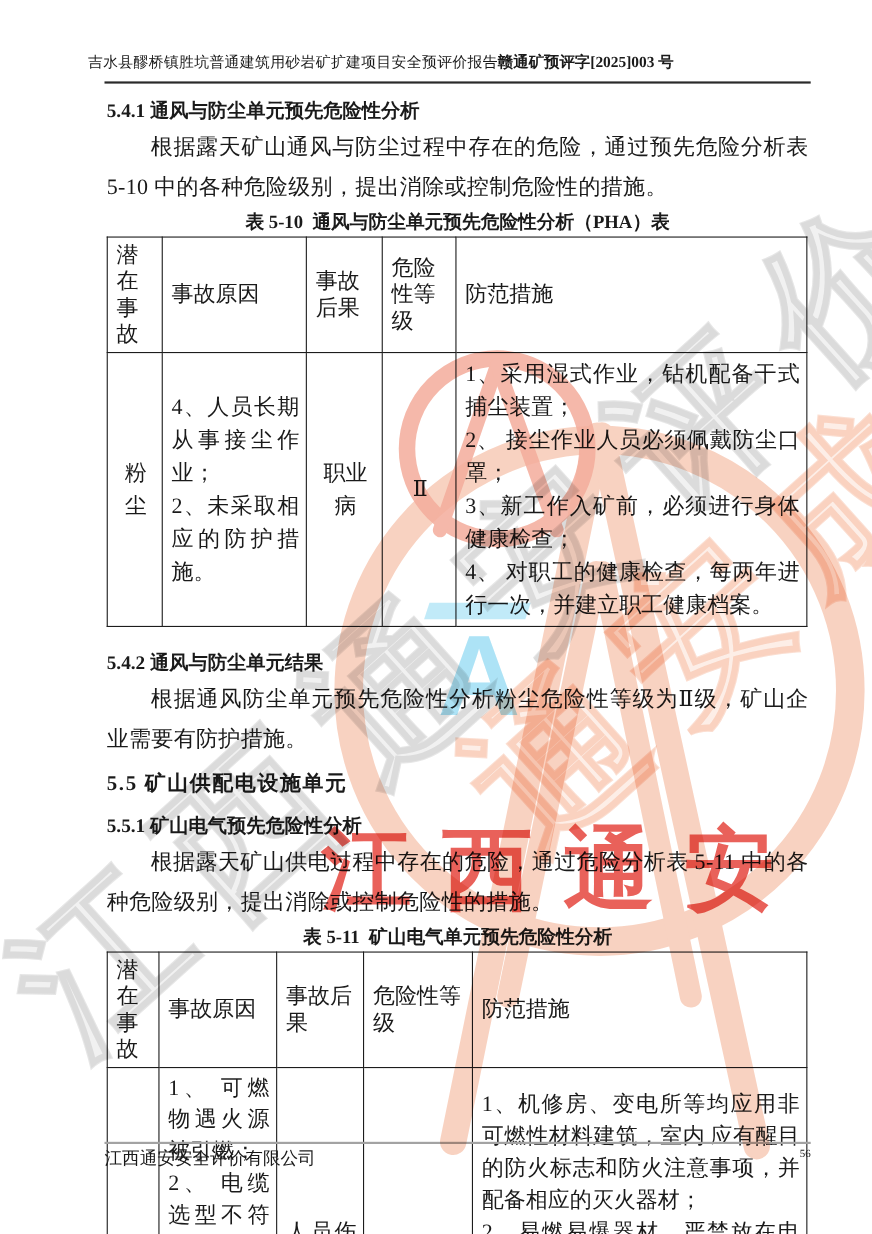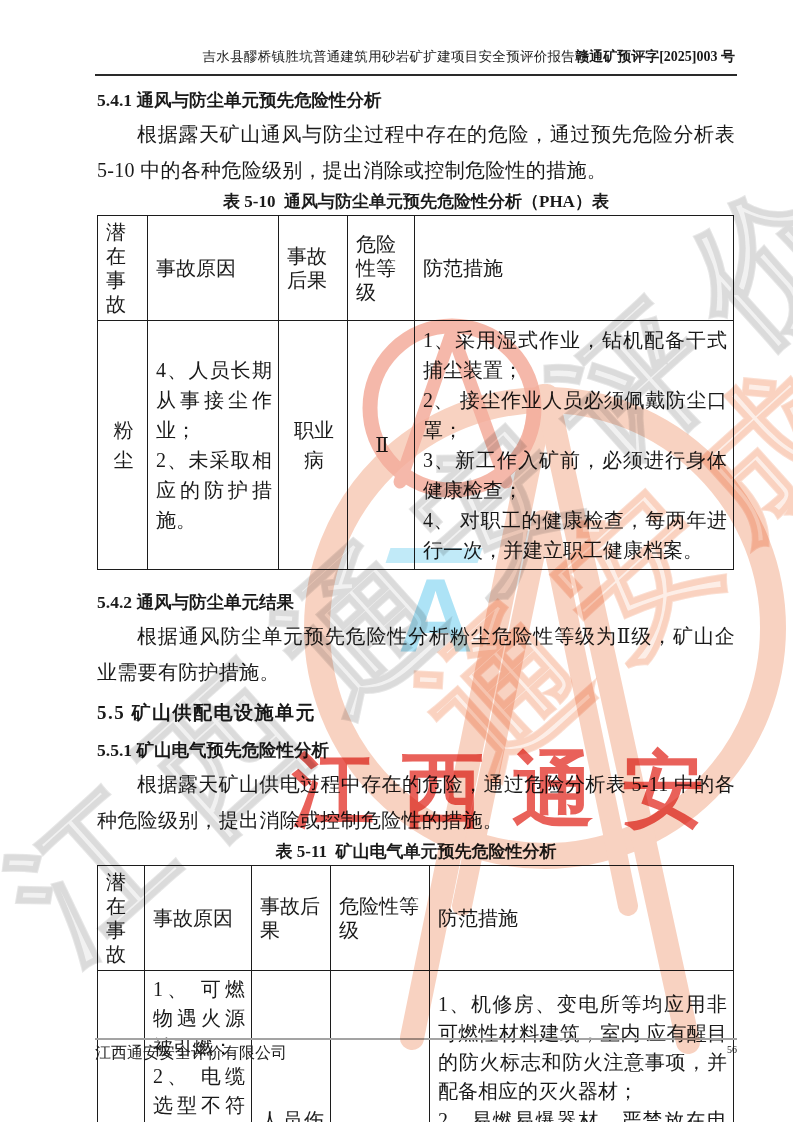--- a/index.html
+++ b/index.html
@@ -6,22 +6,22 @@
   .page{
     position:relative;
     width:793px;height:1122px;
     background:#ffffff;
     overflow:hidden;
     font-family:"Liberation Serif","DejaVu Serif",serif;
     color:#1a1a1a;
   }
   
   .doc-header{
-    position:absolute;left:97px;top:48px;width:638px;
-    display:flex;justify-content:flex-end;align-items:baseline;
+    position:absolute;left:80px;top:48px;width:638px;
+    display:flex;justify-content:flex-start;align-items:baseline;
   }
   .doc-header .hl{font-size:13.5px;letter-spacing:.3px;}
   .doc-header .hr{font-size:14px;font-weight:bold;}
   .head-rule{position:absolute;left:95px;top:74px;width:642px;border-top:2px solid #2a2a2a;}
   
   .content{position:absolute;left:97px;top:80px;width:638px;}
   .h4{font-size:17.5px;font-weight:bold;line-height:24px;margin:8px 0 0 0;}
   .h3{font-size:19px;font-weight:bold;line-height:26px;margin:10px 0 12px 0;letter-spacing:1.5px;}
   .para{
     font-size:20px;line-height:36px;margin:4px 0 0 0;

